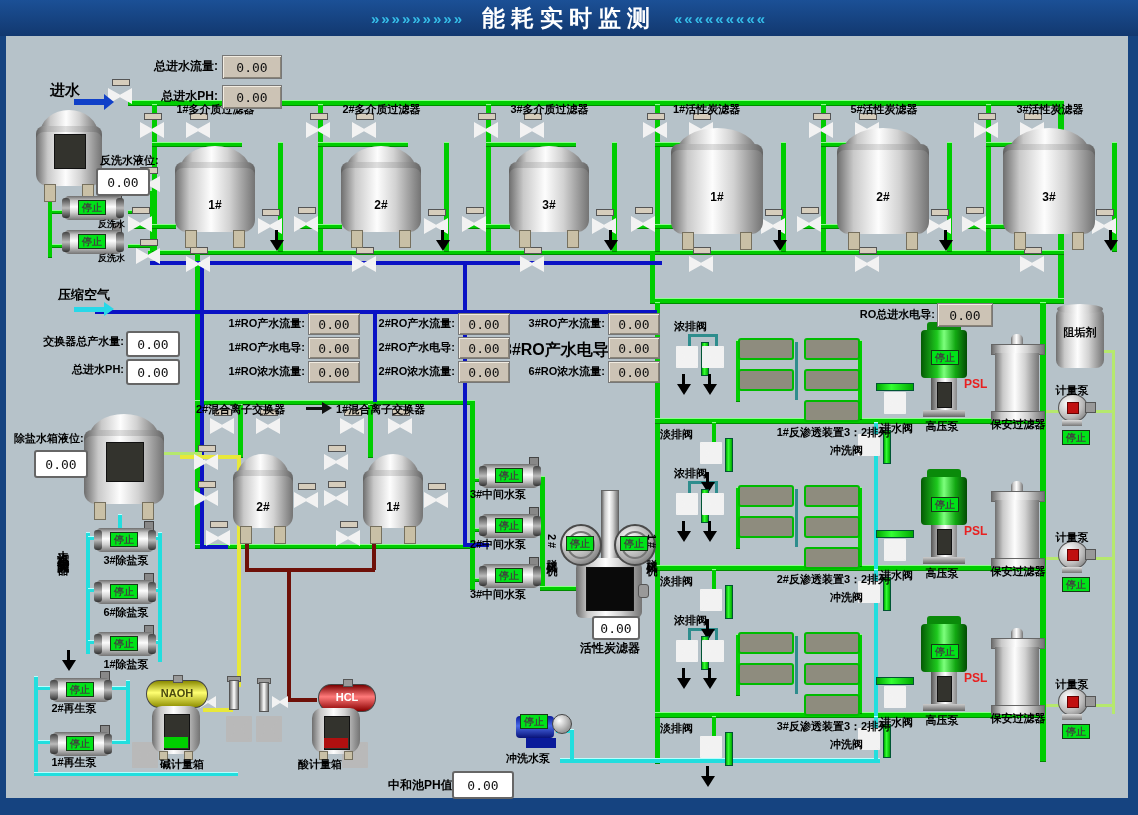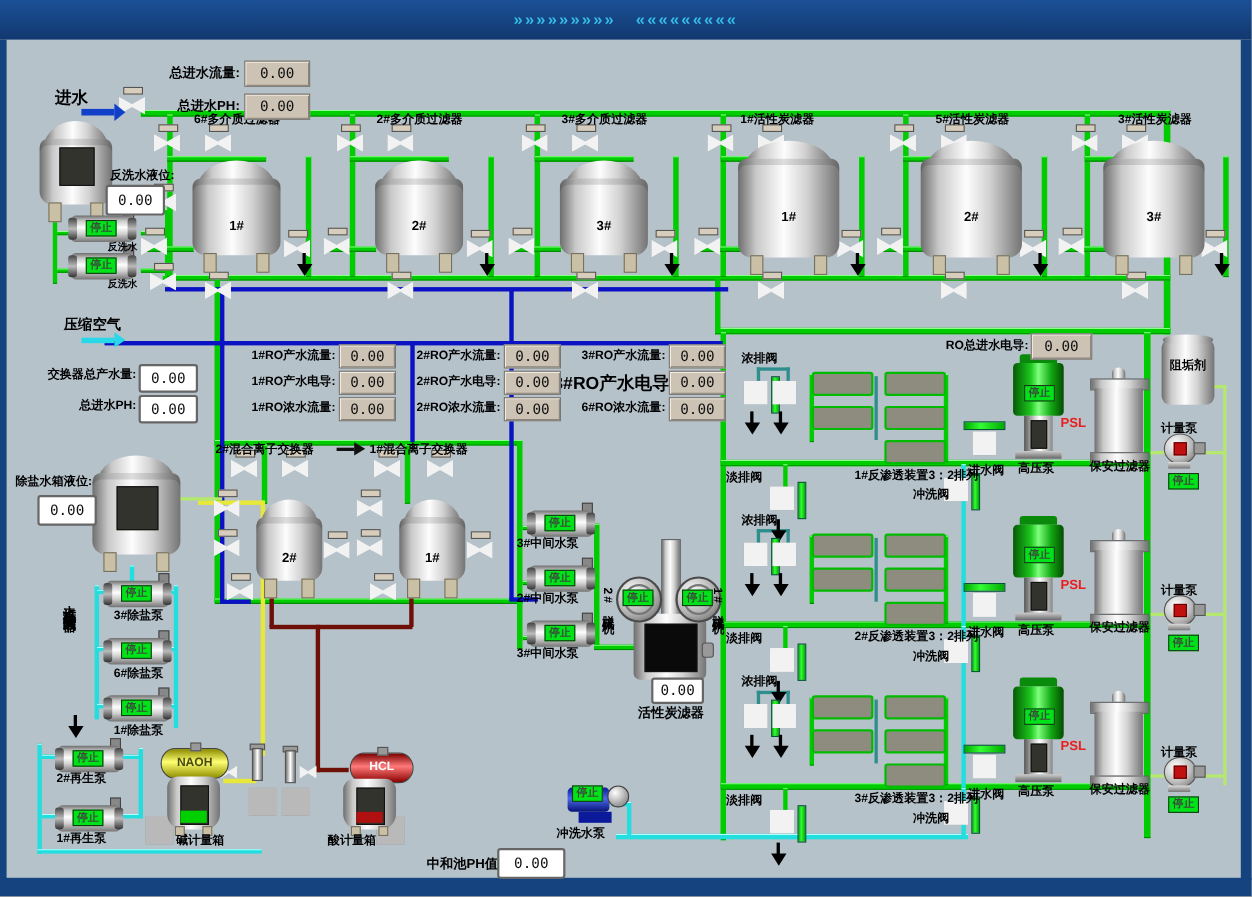--- a/index.html
+++ b/index.html
@@ -39,20 +39,21 @@
   .mem{position:absolute;background:#8e8c7e;border:2px solid #00bb00;border-radius:3px;}
   .leg{position:absolute;background:#c9c0a6;border:1px solid #76705e;}
   .win{position:absolute;background:#33332d;border:1px solid #111;}
 </style>
 </head>
 <body>
 
 <div id="app">
   <div id="titlebar">
     <span class="decor">»»»»»»»»»</span>
+    <span class="ttl">能耗实时监测</span>
     <span class="decor">«««««««««</span>
   </div>
   <div class="frame" style="left:0;top:36px;width:6px;height:764px;"></div>
   <div class="frame" style="left:1128px;top:36px;width:10px;height:764px;"></div>
   <div class="frame" style="left:0;top:798px;width:1138px;height:17px;"></div>
 <div class="pipe g" style="left: 128px; top: 100px; width: 936px; height: 6px;"></div>
     <div class="pipe g" style="left: 1058px; top: 100px; width: 6px; height: 204px;"></div>
     <div class="pipe g" style="left: 650px; top: 298px; width: 414px; height: 6px;"></div>
     <div class="pipe g" style="left: 148px; top: 250px; width: 916px; height: 5px;"></div>
     <div class="pipe g" style="left: 650px; top: 250px; width: 5px; height: 54px;"></div>
@@ -793,21 +794,21 @@
     <div class="cmp" style="left: 516px; top: 712px; width: 58px; height: 40px;">
       <div style="position: absolute; left: 0px; top: 4px; width: 38px; height: 22px; background: linear-gradient(rgb(10, 26, 154), rgb(74, 106, 232) 45%, rgb(8, 18, 120)); border-radius: 4px;"></div>
       <div style="position: absolute; left: 36px; top: 2px; width: 18px; height: 18px; border-radius: 50%; background: radial-gradient(circle at 35% 32%, rgb(255, 255, 255), rgb(153, 153, 153) 70%); border: 1px solid rgb(68, 68, 68);"></div>
       <div style="position: absolute; left: 10px; top: 26px; width: 30px; height: 10px; background: rgb(10, 26, 154);"></div>
     </div>
     <div class="stop-chip" style="left: 520px; top: 714px;">停止</div>
     <div class="lbl" style="left: 50px; top: 82px; font-size: 15px;">进水</div>
     <div class="lbl" style="left: 118px; top: 60px; font-size: 12px; width: 100px; text-align: right;">总进水流量:</div>
     <div class="lbl" style="left: 118px; top: 90px; font-size: 12px; width: 100px; text-align: right;">总进水PH:</div>
     <div class="lbl" style="left: 100px; top: 154px; font-size: 11px;">反洗水液位:</div>
-    <div class="lbl" style="left: 163px; top: 103px; font-size: 11px; width: 105px; text-align: center;">6#多介质过滤器</div>
+    <div class="lbl" style="left: 163px; top: 103px; font-size: 11px; width: 105px; text-align: center;">1#多介质过滤器</div>
     <div class="lbl" style="left: 329px; top: 103px; font-size: 11px; width: 105px; text-align: center;">2#多介质过滤器</div>
     <div class="lbl" style="left: 497px; top: 103px; font-size: 11px; width: 105px; text-align: center;">3#多介质过滤器</div>
     <div class="lbl" style="left: 673px; top: 103px; font-size: 11px; width: 90px; text-align: left;">1#活性炭滤器</div>
     <div class="lbl" style="left: 839px; top: 103px; font-size: 11px; width: 90px; text-align: center;">5#活性炭滤器</div>
     <div class="lbl" style="left: 1005px; top: 103px; font-size: 11px; width: 90px; text-align: center;">3#活性炭滤器</div>
     <div class="lbl" style="left: 98px; top: 220px; font-size: 9px;">反洗水</div>
     <div class="lbl" style="left: 98px; top: 254px; font-size: 9px;">反洗水</div>
     <div class="lbl" style="left: 58px; top: 288px; font-size: 13px;">压缩空气</div>
     <div class="lbl" style="left: 28px; top: 335px; font-size: 11px; width: 96px; text-align: right;">交换器总产水量:</div>
     <div class="lbl" style="left: 28px; top: 363px; font-size: 11px; width: 96px; text-align: right;">总进水PH:</div>

